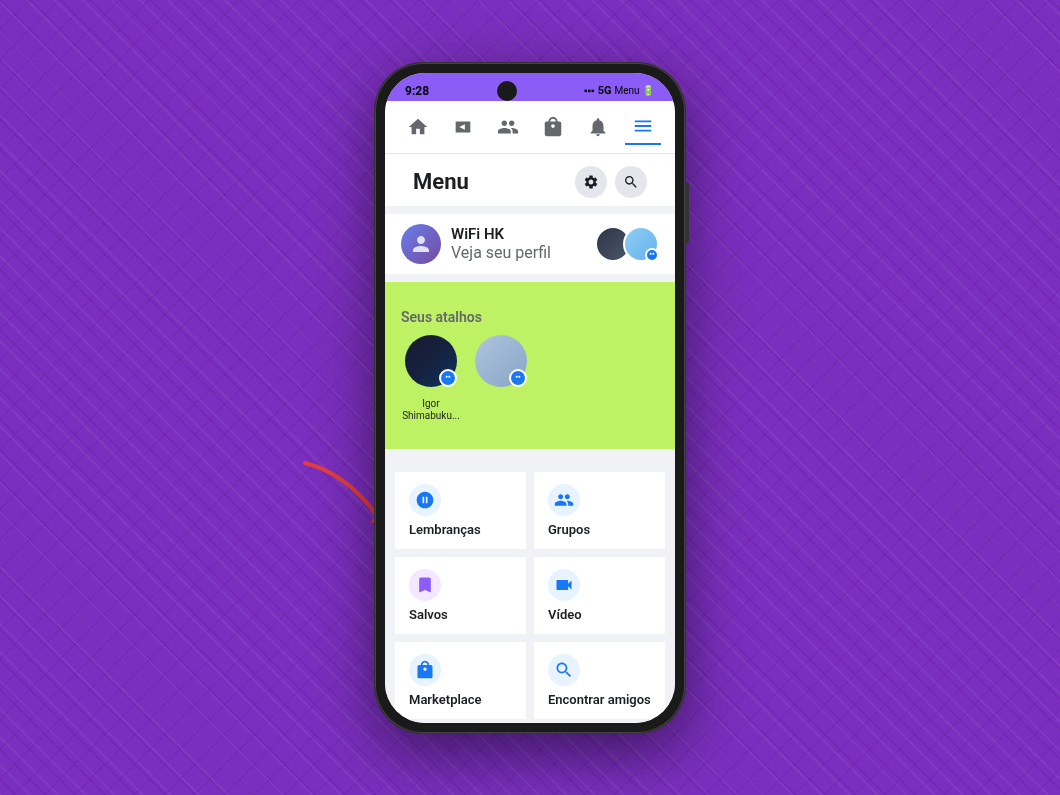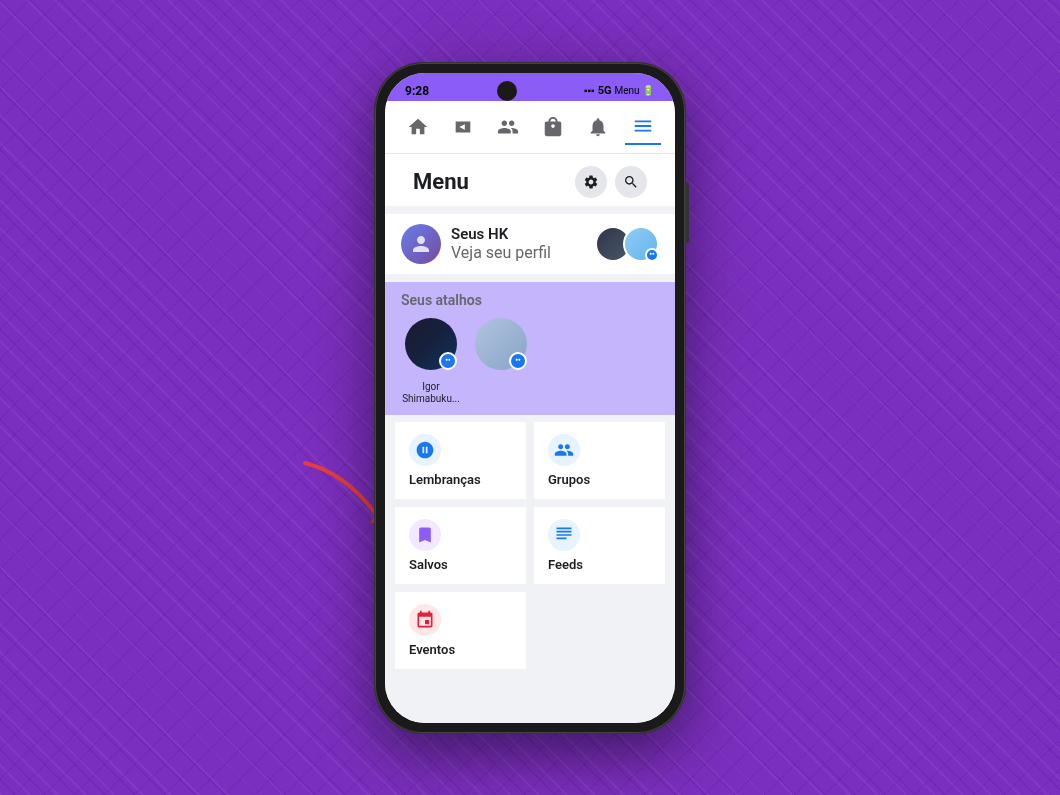--- a/index.html
+++ b/index.html
@@ -217,23 +217,23 @@
       margin-left: -8px;
     }
 
     .avatar-stack-item:first-child {
       margin-left: 0;
       background: linear-gradient(135deg, #2d3748, #4a5568);
     }
 
     
     .shortcuts-section {
-      background: #c4b5fd;
-      padding: 10px 16px;
-      margin-bottom: 7px;
+      background: #bef264;
+      padding: 27px 16px;
+      margin-bottom: 23px;
     }
 
     .shortcuts-title {
       font-size: 14px;
       font-weight: 600;
       color: #65676b;
       margin-bottom: 10px;
     }
 
     .shortcuts-row {
@@ -412,21 +412,21 @@
         </div>
 
         <div class="profile-section">
           <div class="profile-left">
             <div class="profile-avatar">
               <svg width="24" height="24" viewBox="0 0 24 24" fill="rgba(255,255,255,0.8)">
                   <path d="M12 12c2.21 0 4-1.79 4-4s-1.79-4-4-4-4 1.79-4 4 1.79 4 4 4zm0 2c-2.67 0-8 1.34-8 4v2h16v-2c0-2.66-5.33-4-8-4z"></path>
                 </svg>
             </div>
             <div>
-              <div class="profile-name">Seus HK</div>
+              <div class="profile-name">WiFi HK</div>
               <div class="profile-sub">Veja seu perfil</div>
             </div>
           </div>
           <div class="profile-avatars-stack">
             <div class="avatar-stack-item" style="background: linear-gradient(135deg,#2d3748,#4a5568);"></div>
             <div class="avatar-stack-item" style="background: linear-gradient(135deg,#90cdf4,#63b3ed); position:relative;">
               <div style="position:absolute;bottom:-2px;right:-2px;width:14px;height:14px;background:#1877f2;border-radius:50%;border:2px solid white;display:flex;align-items:center;justify-content:center;">
                 <svg width="8" height="8" viewBox="0 0 24 24" fill="white">
                     <path d="M16 11c1.66 0 2.99-1.34 2.99-3S17.66 5 16 5c-1.66 0-3 1.34-3 3s1.34 3 3 3zm-8 0c1.66 0 2.99-1.34 2.99-3S9.66 5 8 5C6.34 5 5 6.34 5 8s1.34 3 3 3z"></path>
                   </svg>
@@ -488,22 +488,46 @@
 
             <div class="menu-grid-item">
               <div class="grid-icon" style="background:#f3e8ff;">
                 <svg width="20" height="20" viewBox="0 0 24 24" fill="#8b5cf6">
                     <path d="M17 3H7c-1.1 0-2 .9-2 2v16l7-3 7 3V5c0-1.1-.9-2-2-2z"></path>
                   </svg>
               </div>
               <span class="grid-label">Salvos</span>
             </div>
 
-
-
+            <div class="menu-grid-item">
+              <div class="grid-icon" style="background:#e7f3ff;">
+                <svg width="20" height="20" viewBox="0 0 24 24" fill="#1877f2">
+                    <path d="M17 10.5V7c0-.55-.45-1-1-1H4c-.55 0-1 .45-1 1v10c0 .55.45 1 1 1h12c.55 0 1-.45 1-1v-3.5l4 4v-11l-4 4z"></path>
+                  </svg>
+              </div>
+              <span class="grid-label">Vídeo</span>
+            </div>
+
+            <div class="menu-grid-item">
+              <div class="grid-icon" style="background:#e7f3ff;">
+                <svg width="20" height="20" viewBox="0 0 24 24" fill="#1877f2">
+                    <path d="M19 6h-2c0-2.76-2.24-5-5-5S7 3.24 7 6H5c-1.1 0-2 .9-2 2v12c0 1.1.9 2 2 2h14c1.1 0 2-.9 2-2V8c0-1.1-.9-2-2-2zm-7-3c1.66 0 3 1.34 3 3H9c0-1.66 1.34-3 3-3zm0 10c-1.1 0-2-.9-2-2s.9-2 2-2 2 .9 2 2-.9 2-2 2z"></path>
+                  </svg>
+              </div>
+              <span class="grid-label">Marketplace</span>
+            </div>
+
+            <div class="menu-grid-item">
+              <div class="grid-icon" style="background:#e7f3ff;">
+                <svg width="20" height="20" viewBox="0 0 24 24" fill="#1877f2">
+                    <path d="M15.5 14h-.79l-.28-.27C15.41 12.59 16 11.11 16 9.5 16 5.91 13.09 3 9.5 3S3 5.91 3 9.5 5.91 16 9.5 16c1.61 0 3.09-.59 4.23-1.57l.27.28v.79l5 4.99L20.49 19l-4.99-5zm-6 0C7.01 14 5 11.99 5 9.5S7.01 5 9.5 5 14 7.01 14 9.5 11.99 14 9.5 14z"></path>
+                  </svg>
+              </div>
+              <span class="grid-label">Encontrar amigos</span>
+            </div>
 
             <div class="menu-grid-item">
               <div class="grid-icon" style="background:#e7f3ff;">
                 <svg width="20" height="20" viewBox="0 0 24 24" fill="#1877f2">
                     <path d="M3 3h18v2H3V3zm0 4h18v2H3V7zm0 4h18v2H3v-2zm0 4h12v2H3v-2z"></path>
                   </svg>
               </div>
               <span class="grid-label">Feeds</span>
             </div>
 

